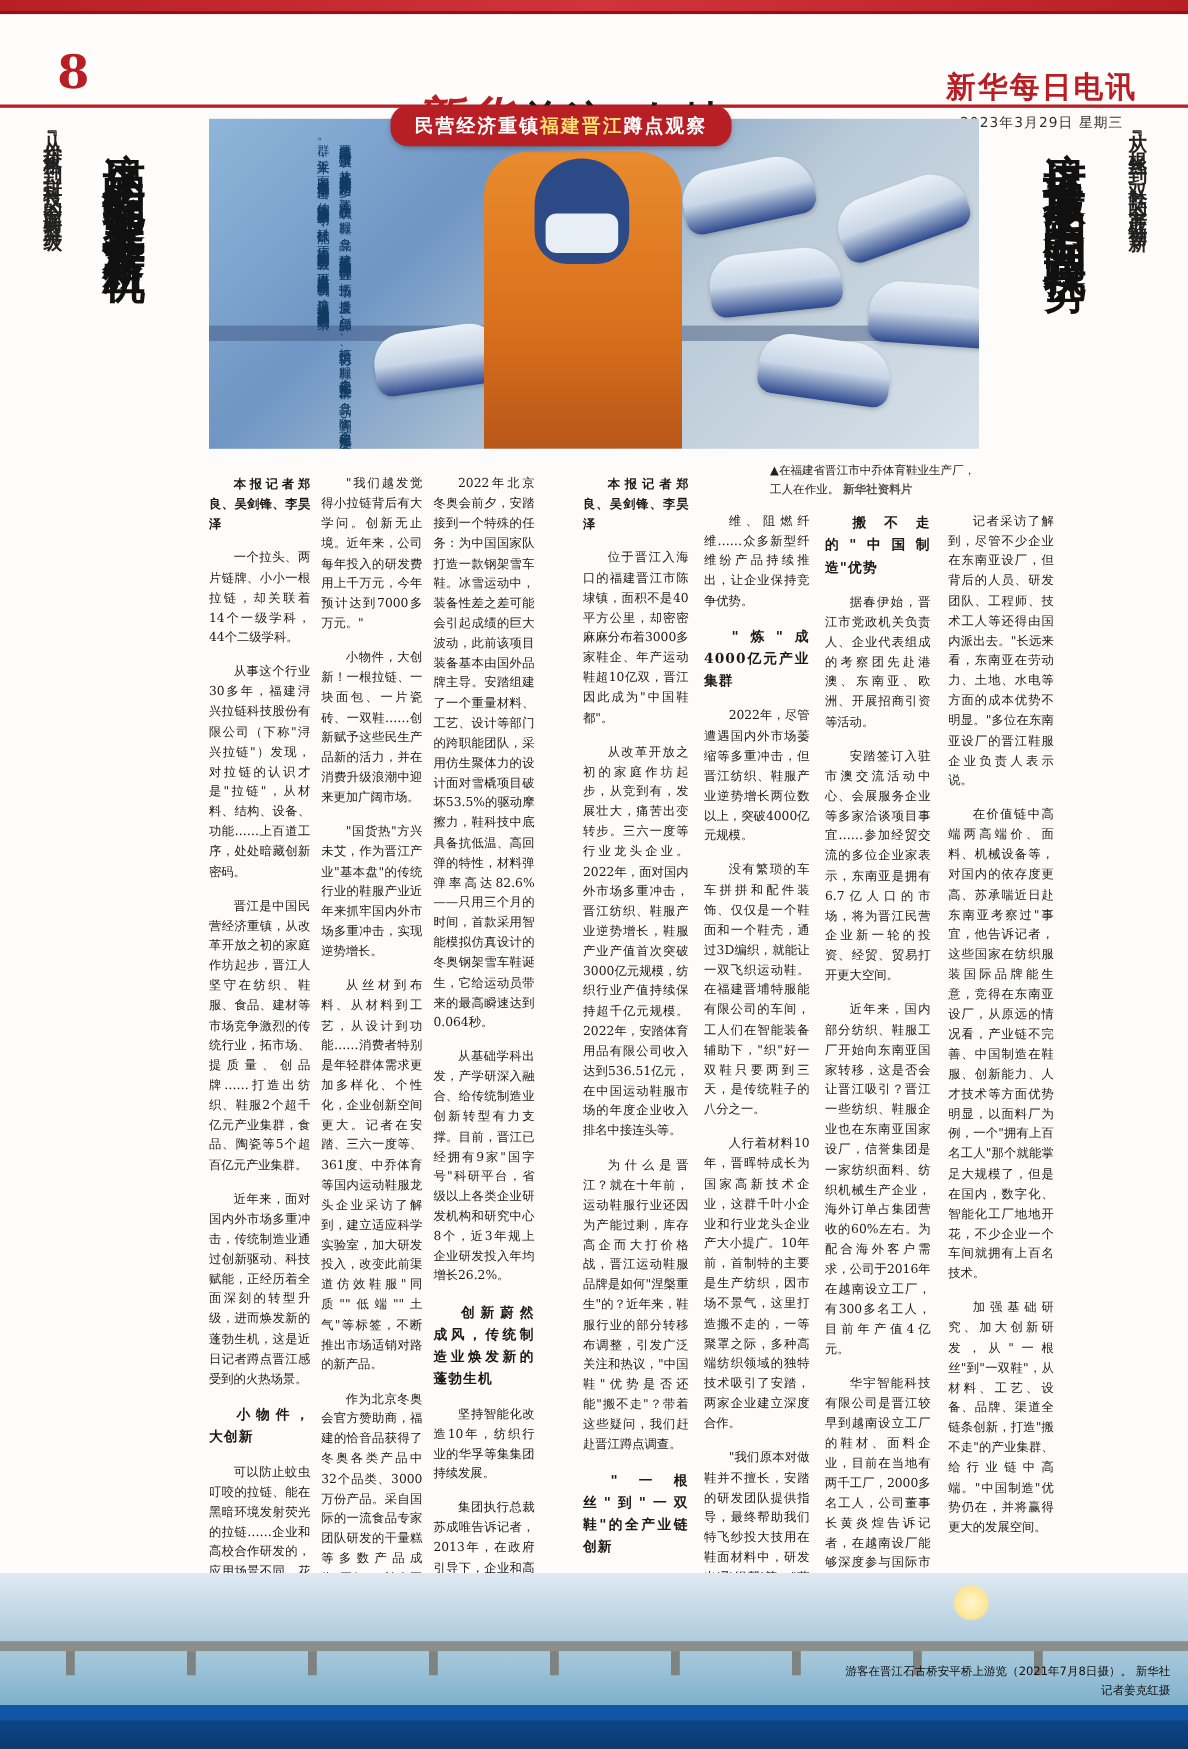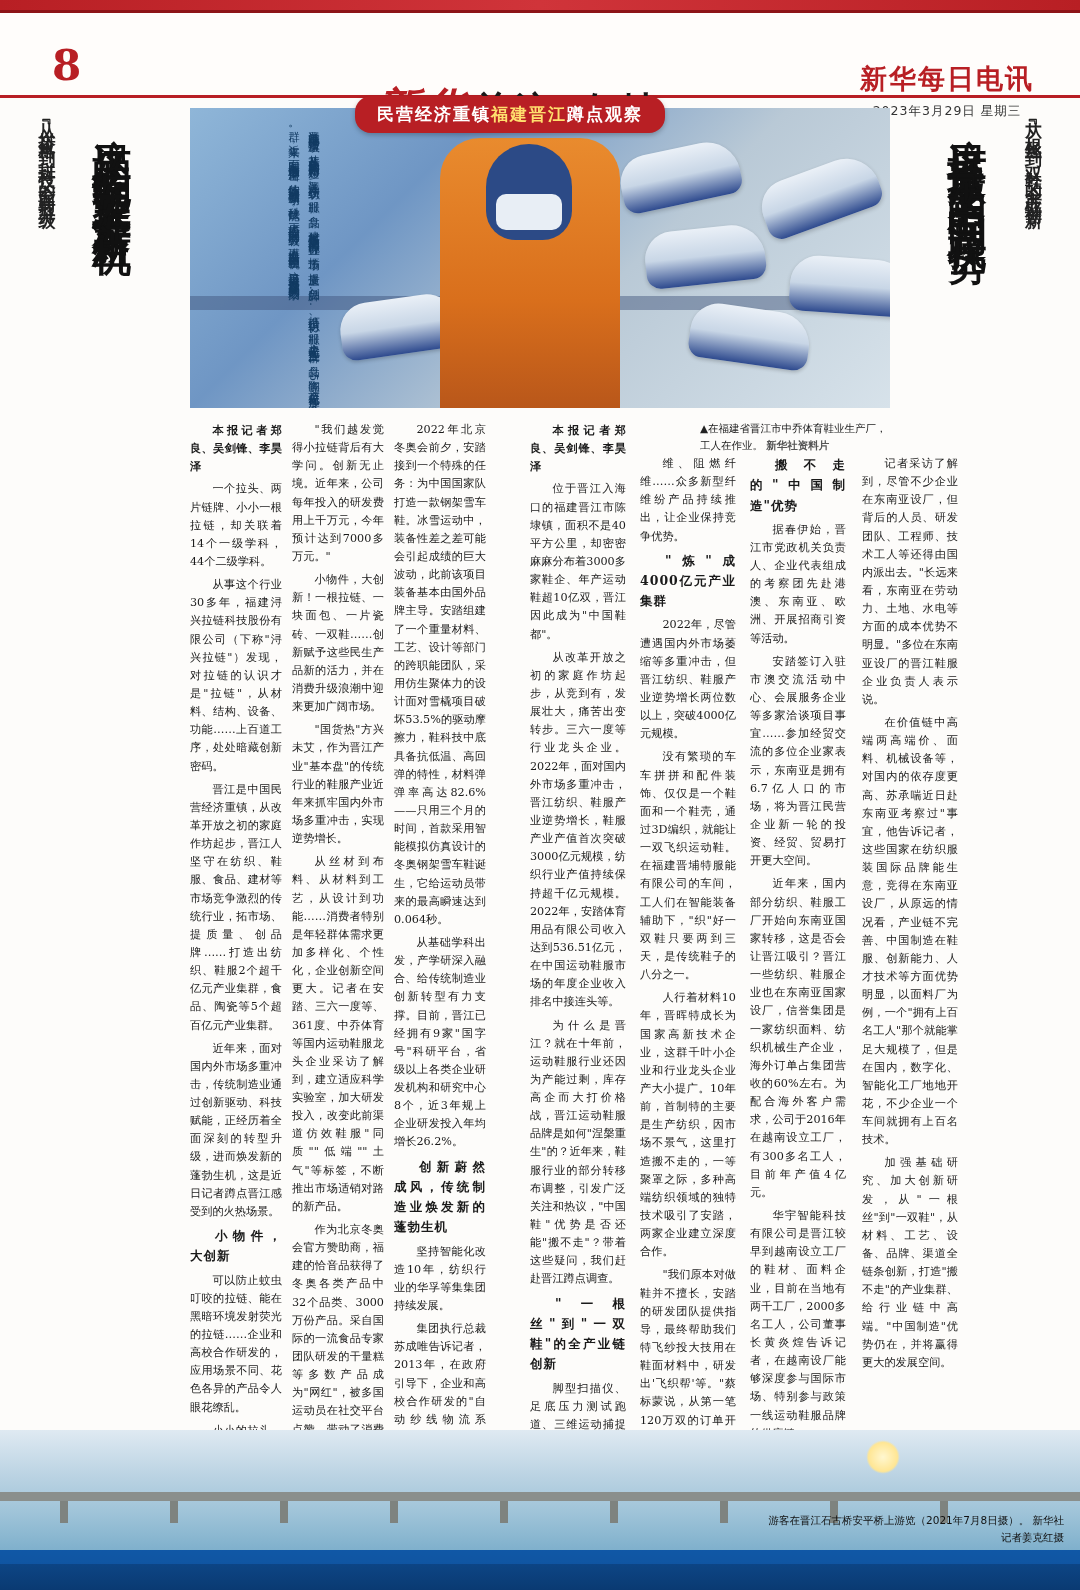--- a/index.html
+++ b/index.html
@@ -144,21 +144,21 @@
 
   
   .col{
     position:absolute;
     font-size:11.2px;
     line-height:1.62;
     text-align:justify;
     color:#1a1a1a;
     font-family:"DejaVu Serif","Liberation Serif",serif;
   }
-  .col p{margin:3px 0 5px 0;text-indent:2em;}
+  .col p{margin:13px 0 5px 0;text-indent:2em;}
   .byline{font-weight:bold;text-indent:0;margin-bottom:7px;}
   .subhead-l{
     font-weight:bold;font-size:12.5px;text-indent:0;
     margin:9px 0 6px 0;letter-spacing:1px;
   }
 
   
   .bottom-photo{
     position:absolute;left:0;bottom:40px;width:1080px;height:120px;
     background:linear-gradient(180deg,#dfeaf2 0%,#b9d2e2 40%,#9ec3d8 70%,#7fb0cc 100%);

